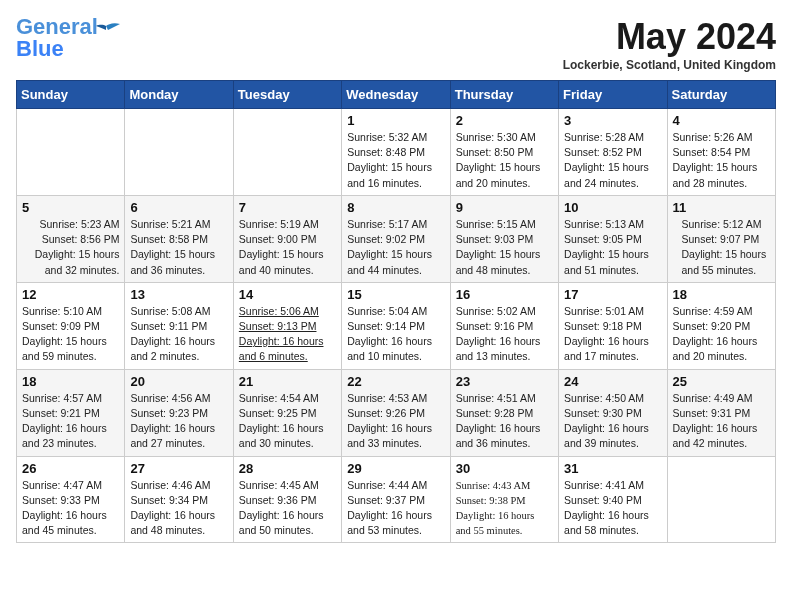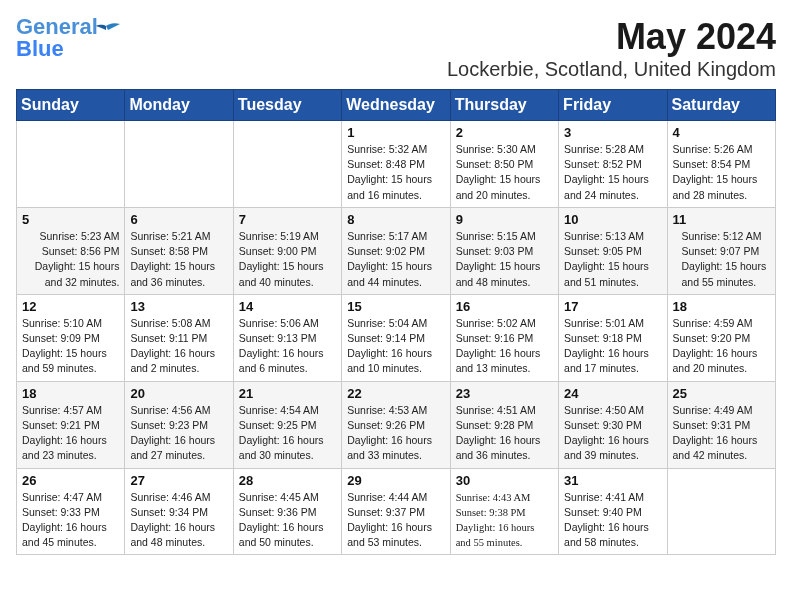--- a/index.html
+++ b/index.html
@@ -32,35 +32,35 @@
     }
     .title-area {
       text-align: right;
     }
     .month-title {
       font-size: 36px;
       font-weight: bold;
       color: #1a1a1a;
     }
     .location {
-      font-size: 20px;
+      font-size: 12px;
       color: #333;
-      font-weight: normal;
+      font-weight: bold;
     }
     .calendar {
       width: 100%;
       border-collapse: collapse;
       font-size: 11px;
     }
     .calendar thead tr th {
       background: #2255a4;
       color: #fff;
       padding: 6px 4px;
       text-align: left;
-      font-size: 16px;
+      font-size: 13px;
       font-weight: bold;
       border: 1px solid #1a4080;
     }
     .calendar tbody tr td {
       border: 1px solid #ccc;
       vertical-align: top;
       padding: 4px 5px;
       width: 108px;
       min-height: 80px;
       background: #fff;
@@ -212,21 +212,21 @@
         </td>
         <td>
           <span class="day-number">13</span>
           <div class="day-info" style="white-space: pre-line;">Sunrise: 5:08 AM
 Sunset: 9:11 PM
 Daylight: 16 hours
 and 2 minutes.</div>
         </td>
         <td>
           <span class="day-number">14</span>
-          <div class="day-info" style="white-space: pre-line;">Sunrise: 5:06 AM
+          <div class="day-info" style="white-space: pre-line; text-decoration: underline;">Sunrise: 5:06 AM
 Sunset: 9:13 PM
 Daylight: 16 hours
 and 6 minutes.</div>
         </td>
         <td>
           <span class="day-number">15</span>
           <div class="day-info" style="white-space: pre-line;">Sunrise: 5:04 AM
 Sunset: 9:14 PM
 Daylight: 16 hours
 and 10 minutes.</div>

